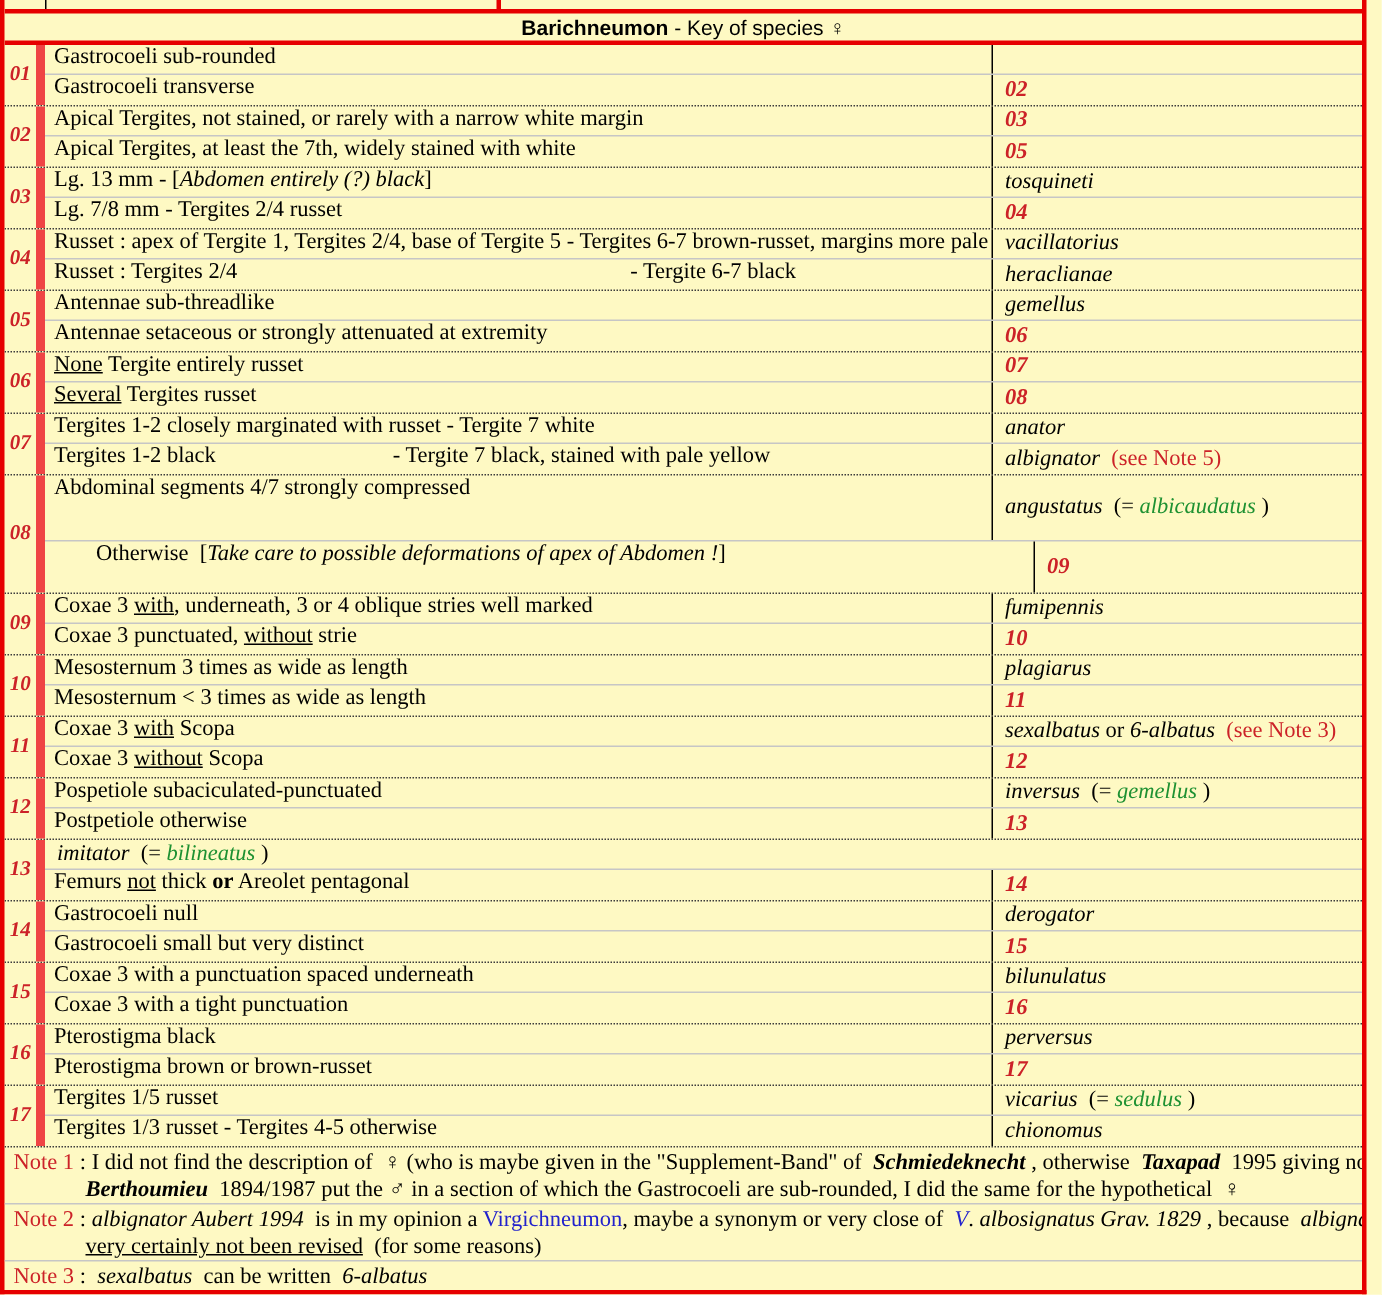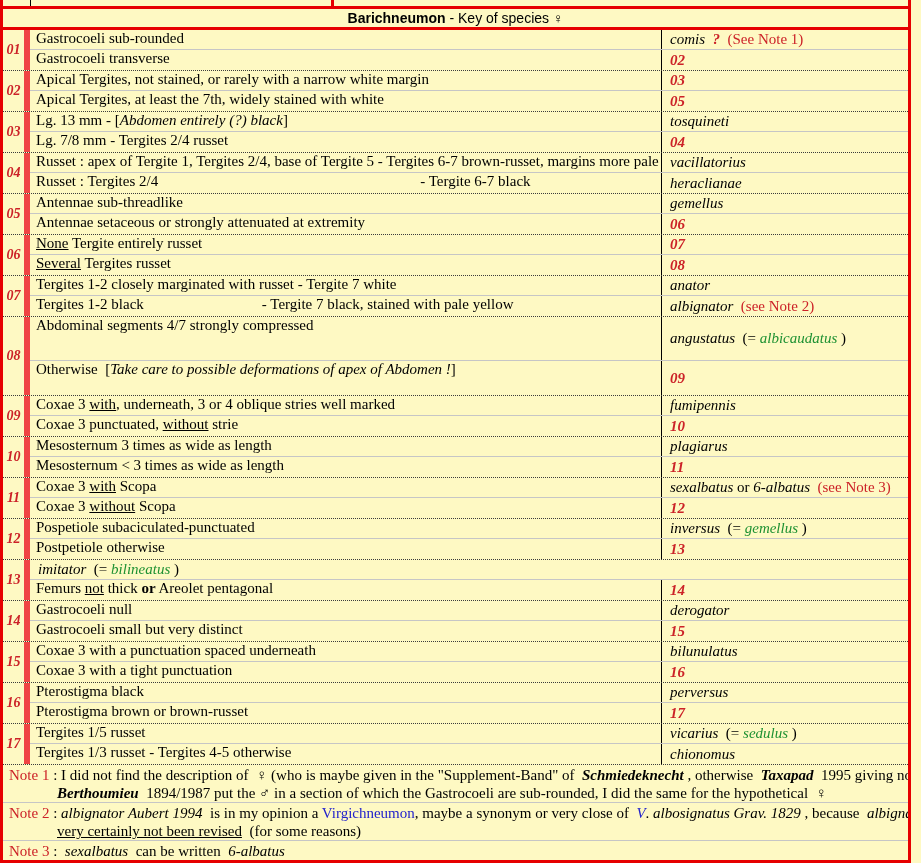--- a/index.html
+++ b/index.html
@@ -74,21 +74,20 @@
       <div class="vline-black"></div>
       <div class="vline-red"></div>
     </div>
     <div class="titlebar" id="titlebar"><span class="bd">Barichneumon</span><span> - Key of species ♀</span></div>
     <div id="key-body">
         <div class="couplet">
           <div class="numcell">01</div>
           <div class="rowpair">
             <div class="krow first">
               <div class="desc"><span>Gastrocoeli sub-rounded</span></div>
-              <div class="res"><span class="it">comis</span><span>  </span><span class="it bd c-red">?</span><span class="c-red">  (See Note 1)</span></div>
             </div>
             <div class="krow">
               <div class="desc"><span>Gastrocoeli transverse</span></div>
               <div class="res"><span class="it bd c-red">02</span></div>
             </div>
           </div>
         </div>
         <div class="couplet">
           <div class="numcell">02</div>
           <div class="rowpair">
@@ -156,32 +155,32 @@
         </div>
         <div class="couplet">
           <div class="numcell">07</div>
           <div class="rowpair">
             <div class="krow first">
               <div class="desc"><span>Tergites 1-2 closely marginated with russet - Tergite 7 white</span></div>
               <div class="res"><span class="it">anator</span></div>
             </div>
             <div class="krow">
               <div class="desc"><span>Tergites 1-2 black</span><span class="sp" style="width: 118px;"></span><span>- Tergite 7 black, stained with pale yellow</span></div>
-              <div class="res"><span class="it">albignator</span><span class="c-red">  (see Note 2)</span></div>
+              <div class="res"><span class="it">albignator</span><span class="c-red">  (see Note 5)</span></div>
             </div>
           </div>
         </div>
         <div class="couplet">
           <div class="numcell">08</div>
           <div class="rowpair">
             <div class="krow first" style="height: 44px;">
               <div class="desc"><span>Abdominal segments 4/7 strongly compressed</span></div>
               <div class="res"><span class="it">angustatus</span><span>  (= </span><span class="it c-green">albicaudatus</span><span> )</span></div>
             </div>
-            <div class="krow" style="height: 34px;">
+            <div class="krow" style="height: 34px; margin-left: 28px;">
               <div class="desc"><span>Otherwise  [</span><span class="it">Take care to possible deformations of apex of Abdomen !</span><span>]</span></div>
               <div class="res"><span class="it bd c-red">09</span></div>
             </div>
           </div>
         </div>
         <div class="couplet">
           <div class="numcell">09</div>
           <div class="rowpair">
             <div class="krow first">
               <div class="desc"><span>Coxae 3 </span><span class="un">with</span><span>, underneath, 3 or 4 oblique stries well marked</span></div>

